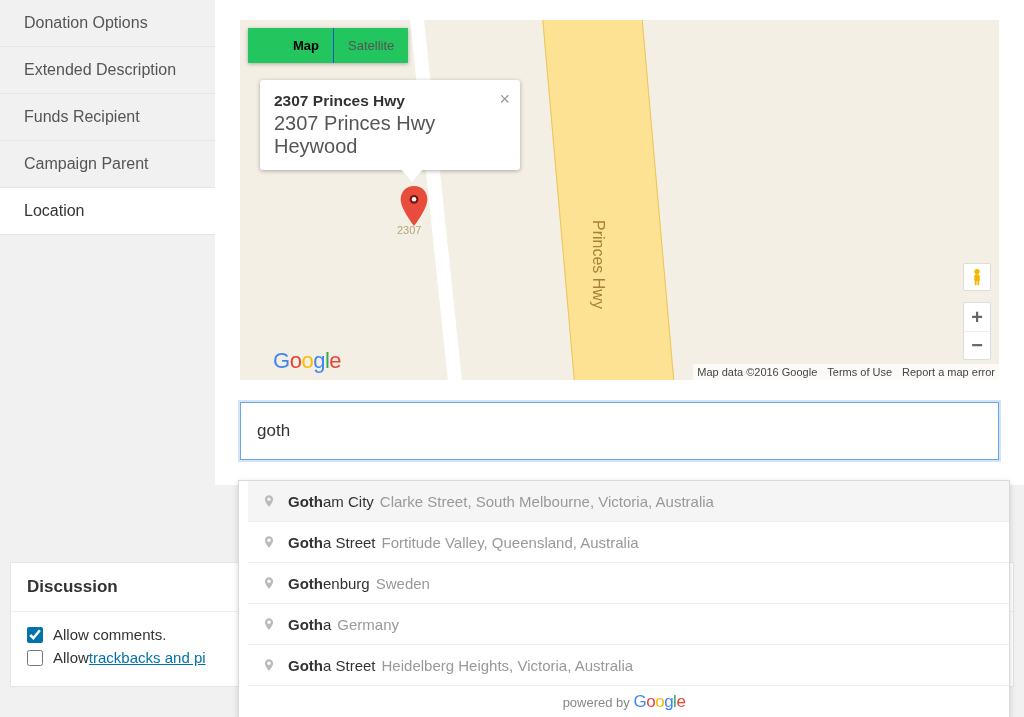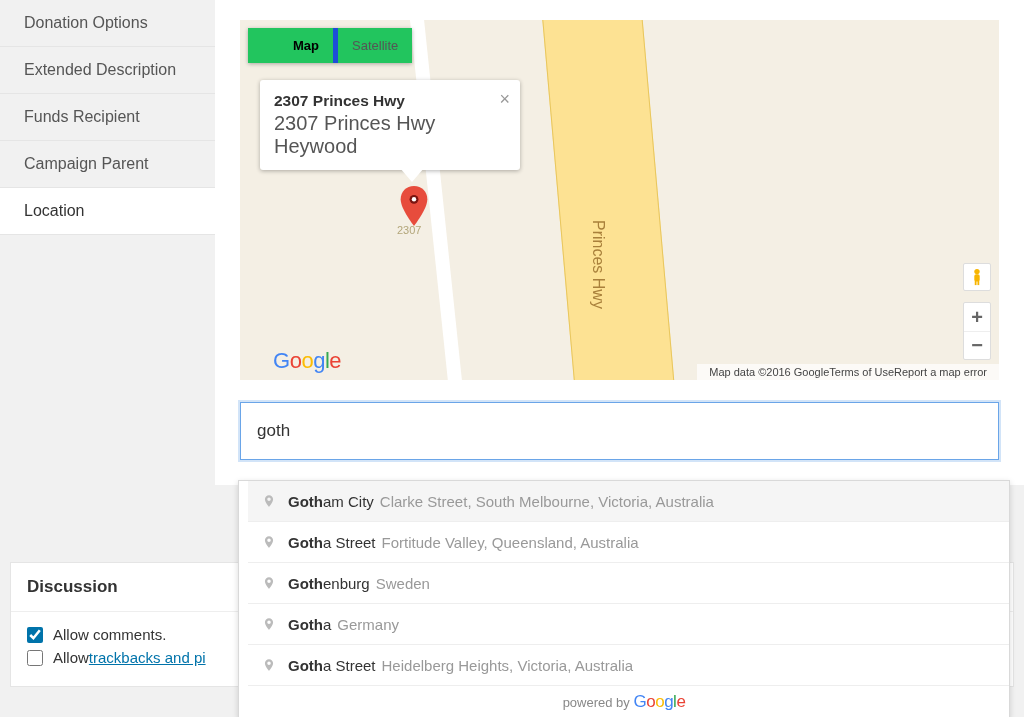--- a/index.html
+++ b/index.html
@@ -93,21 +93,21 @@
       padding: 10px 14px;
       font-size: 13px;
       color: #555;
       cursor: pointer;
     }
     .map-btn.active {
       font-weight: 600;
       color: #000;
     }
     .map-btn + .map-btn {
-      border-left: 5px solid #1d4ed8;
+      border-left: 1px solid #1d4ed8;
     }
     .info-window {
       position: absolute;
       top: 60px;
       left: 20px;
       width: 260px;
       background: #fff;
       border-radius: 3px;
       box-shadow: 0 1px 4px rgba(0,0,0,0.3);
       padding: 12px 14px;
@@ -210,22 +210,23 @@
     .glogo-g2 { color:#4285F4; }
     .glogo-l { color:#34A853; }
     .glogo-e { color:#EA4335; }
     .map-footer {
       position: absolute;
       bottom: 0;
       right: 0;
       background: rgba(255,255,255,0.7);
       font-size: 11px;
       color: #444;
-      padding: 2px 12px;
-      display: flex;
+      padding: 2px 4px;
+      display: flex;
+      gap: 10px;
       z-index: 5;
     }
     .map-footer span { white-space: nowrap; }
     .search-box {
       margin-top: 22px;
       border: 1px solid #6aa5e8;
       outline: 2px solid rgba(106,165,232,0.3);
       padding: 18px 16px;
       font-size: 17px;
       color: #333;

